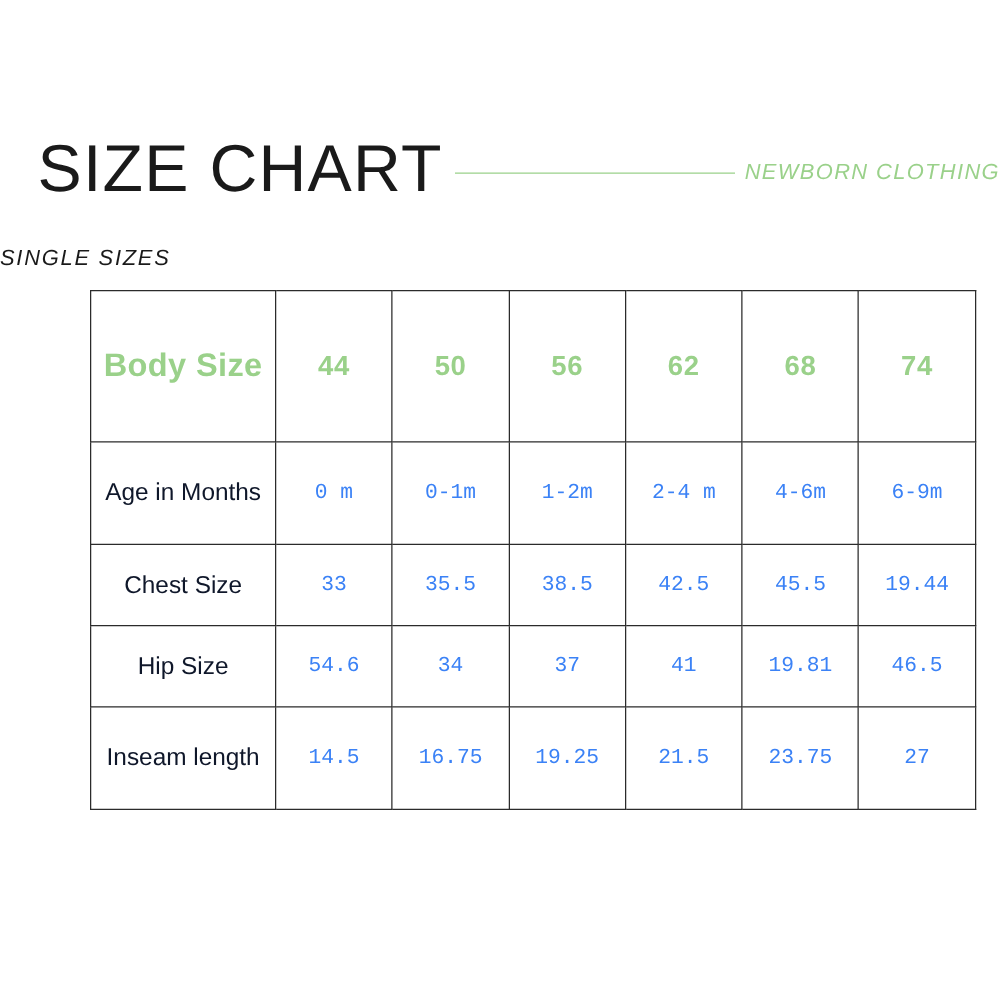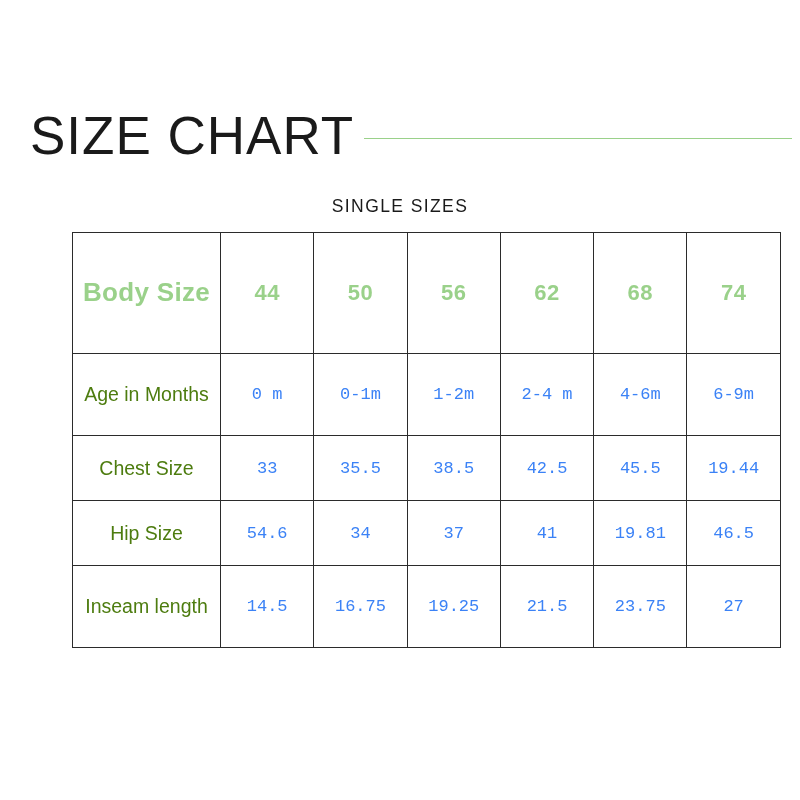--- a/index.html
+++ b/index.html
@@ -52,22 +52,23 @@
     margin-top: 4px;
     font-family: "Liberation Sans", sans-serif;
   }
 
   
   .caption {
     position: absolute;
     top: 196px;
     left: 0;
     width: 800px;
-    text-align: center;
+    text-align: left;
     font-size: 17.5px;
+    font-style: italic;
     letter-spacing: 1.4px;
     color: #1a1a1a;
   }
 
   
   .table-wrap {
     position: absolute;
     left: 46px;
     top: 232px;
     width: 708px;
@@ -102,37 +103,38 @@
     font-size: 22px;
     font-weight: bold;
     letter-spacing: 0.5px;
   }
 
   
   tr.data-row td { height: 65px; }
   tr.data-row.tall td { height: 82px; }
   .row-label {
     font-size: 19.5px;
-    color: #4d7c0f;
+    color: #0f172a;
     line-height: 1.35;
   }
   .cell-val {
     font-size: 17px;
     color: #3b82f6;
     font-family: Liberation Mono, monospace;
   }
 </style>
 </head>
 <body>
 
 <div class="page">
 
   <div class="header">
     <div class="title">SIZE CHART</div>
     <div class="rule"></div>
+    <div class="subtitle-right">NEWBORN CLOTHING</div>
   </div>
 
   <div class="caption">SINGLE SIZES</div>
 
   <div class="table-wrap">
     <table class="size-chart">
       <colgroup>
         <col class="c-label">
         <col class="c-size">
           <col class="c-size">

